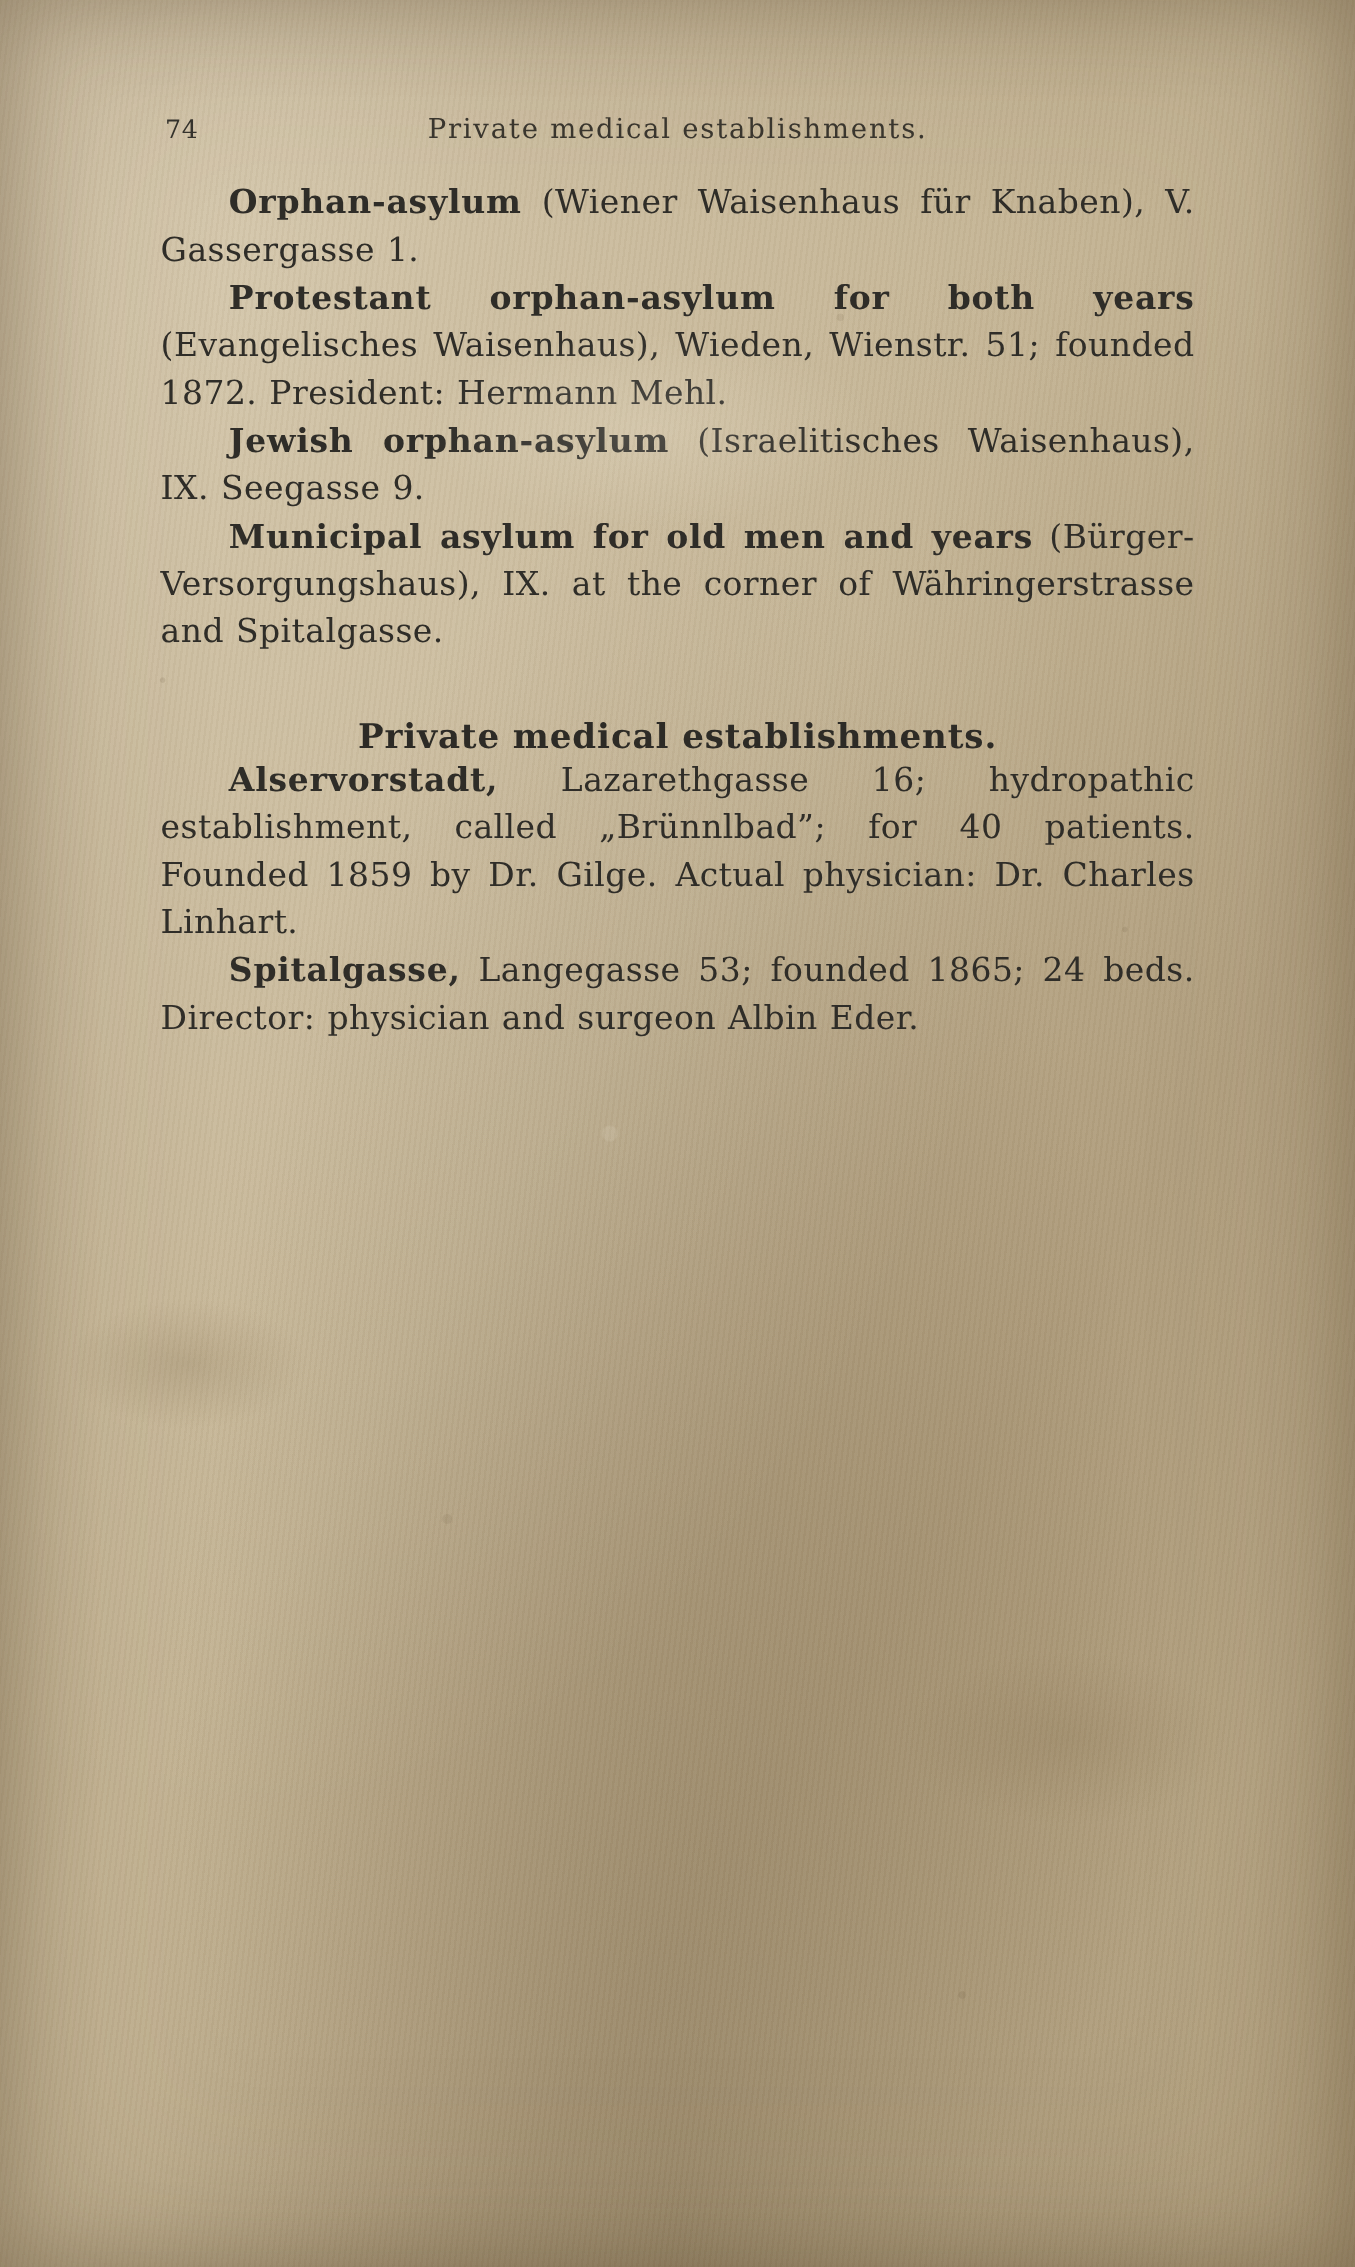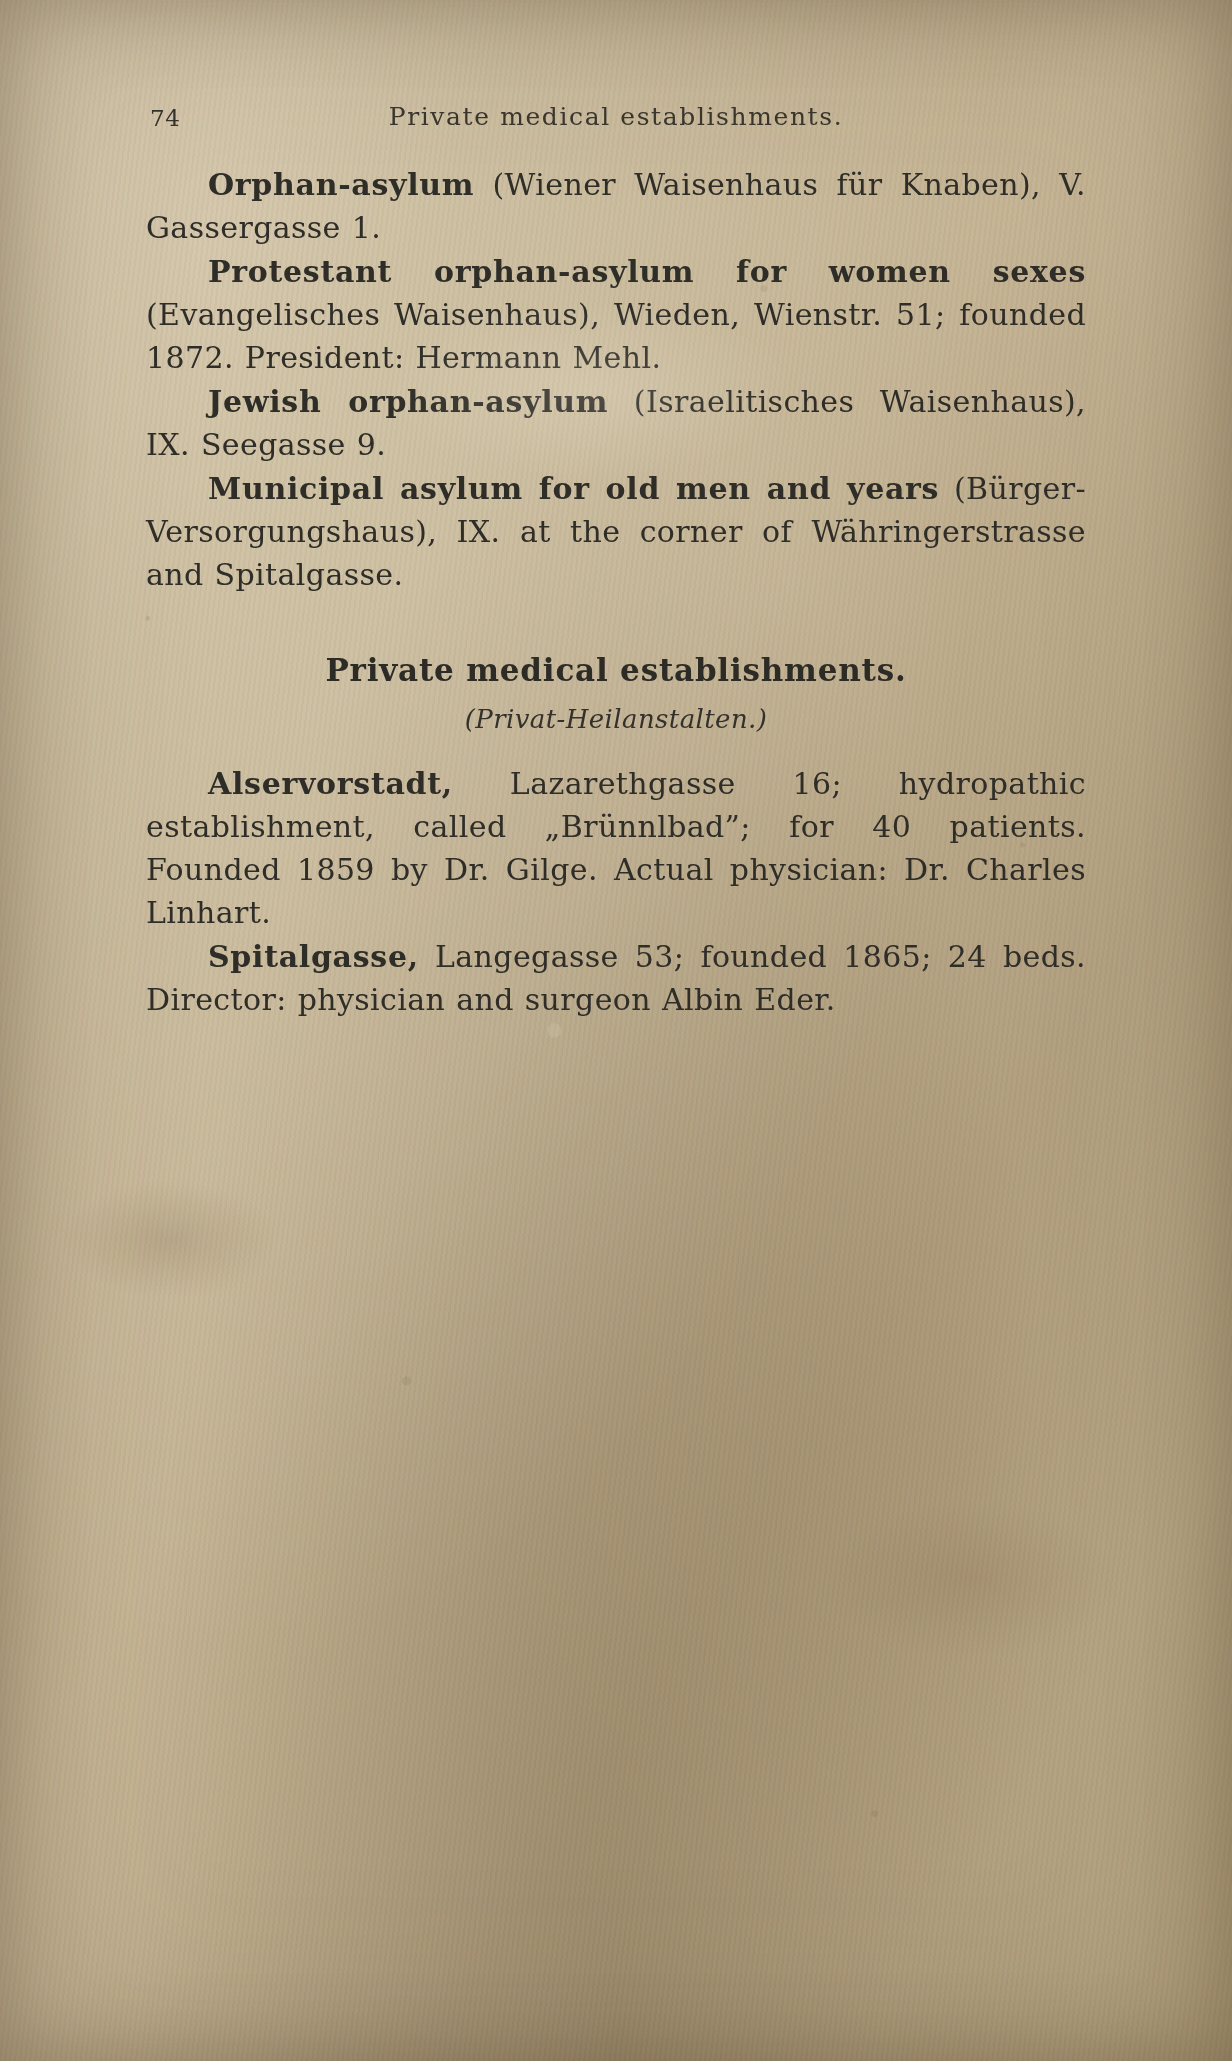--- a/index.html
+++ b/index.html
@@ -139,30 +139,29 @@
 
     <div class="header">
       <div class="folio">74</div>
       <div class="running-head">Private medical establishments.</div>
     </div>
 
     <div class="body-col">
 
       <p class="para"><span class="hd">Orphan-asylum</span><span> (Wiener Waisenhaus für Knaben), V. Gassergasse 1.</span></p>
 
-      <p class="para"><span class="hd">Protestant orphan-asylum for women sexes</span><span> (Evangelisches Waisenhaus), Wieden, Wienstr. 51; founded 1872. President: Hermann Mehl.</span></p>
+      <p class="para"><span class="hd">Protestant orphan-asylum for both years</span><span> (Evangelisches Waisenhaus), Wieden, Wienstr. 51; founded 1872. President: Hermann Mehl.</span></p>
 
       <p class="para"><span class="hd">Jewish orphan-asylum</span><span> (Israelitisches Waisenhaus), IX. Seegasse 9.</span></p>
 
 
       <p class="para"><span class="hd">Municipal asylum for old men and years</span><span> (Bürger-Versorgungshaus), IX. at the corner of Währingerstrasse and Spitalgasse.</span></p>
 
 
       <h2 class="section-title">Private medical establishments.</h2>
-      <div class="section-subtitle">(Privat-Heilanstalten.)</div>
 
       <p class="para"><span class="hd">Alservorstadt,</span><span> Lazarethgasse 16; hydropathic establishment, called „Brünnlbad”; for 40 patients. Founded 1859 by Dr. Gilge. Actual physician: Dr. Charles Linhart.</span></p>
 
 
       <p class="para"><span class="hd">Spitalgasse,</span><span> Langegasse 53; founded 1865; 24 beds. Director: physician and surgeon Albin Eder.</span></p>
 
     </div>
   </div>
 </div>
 

